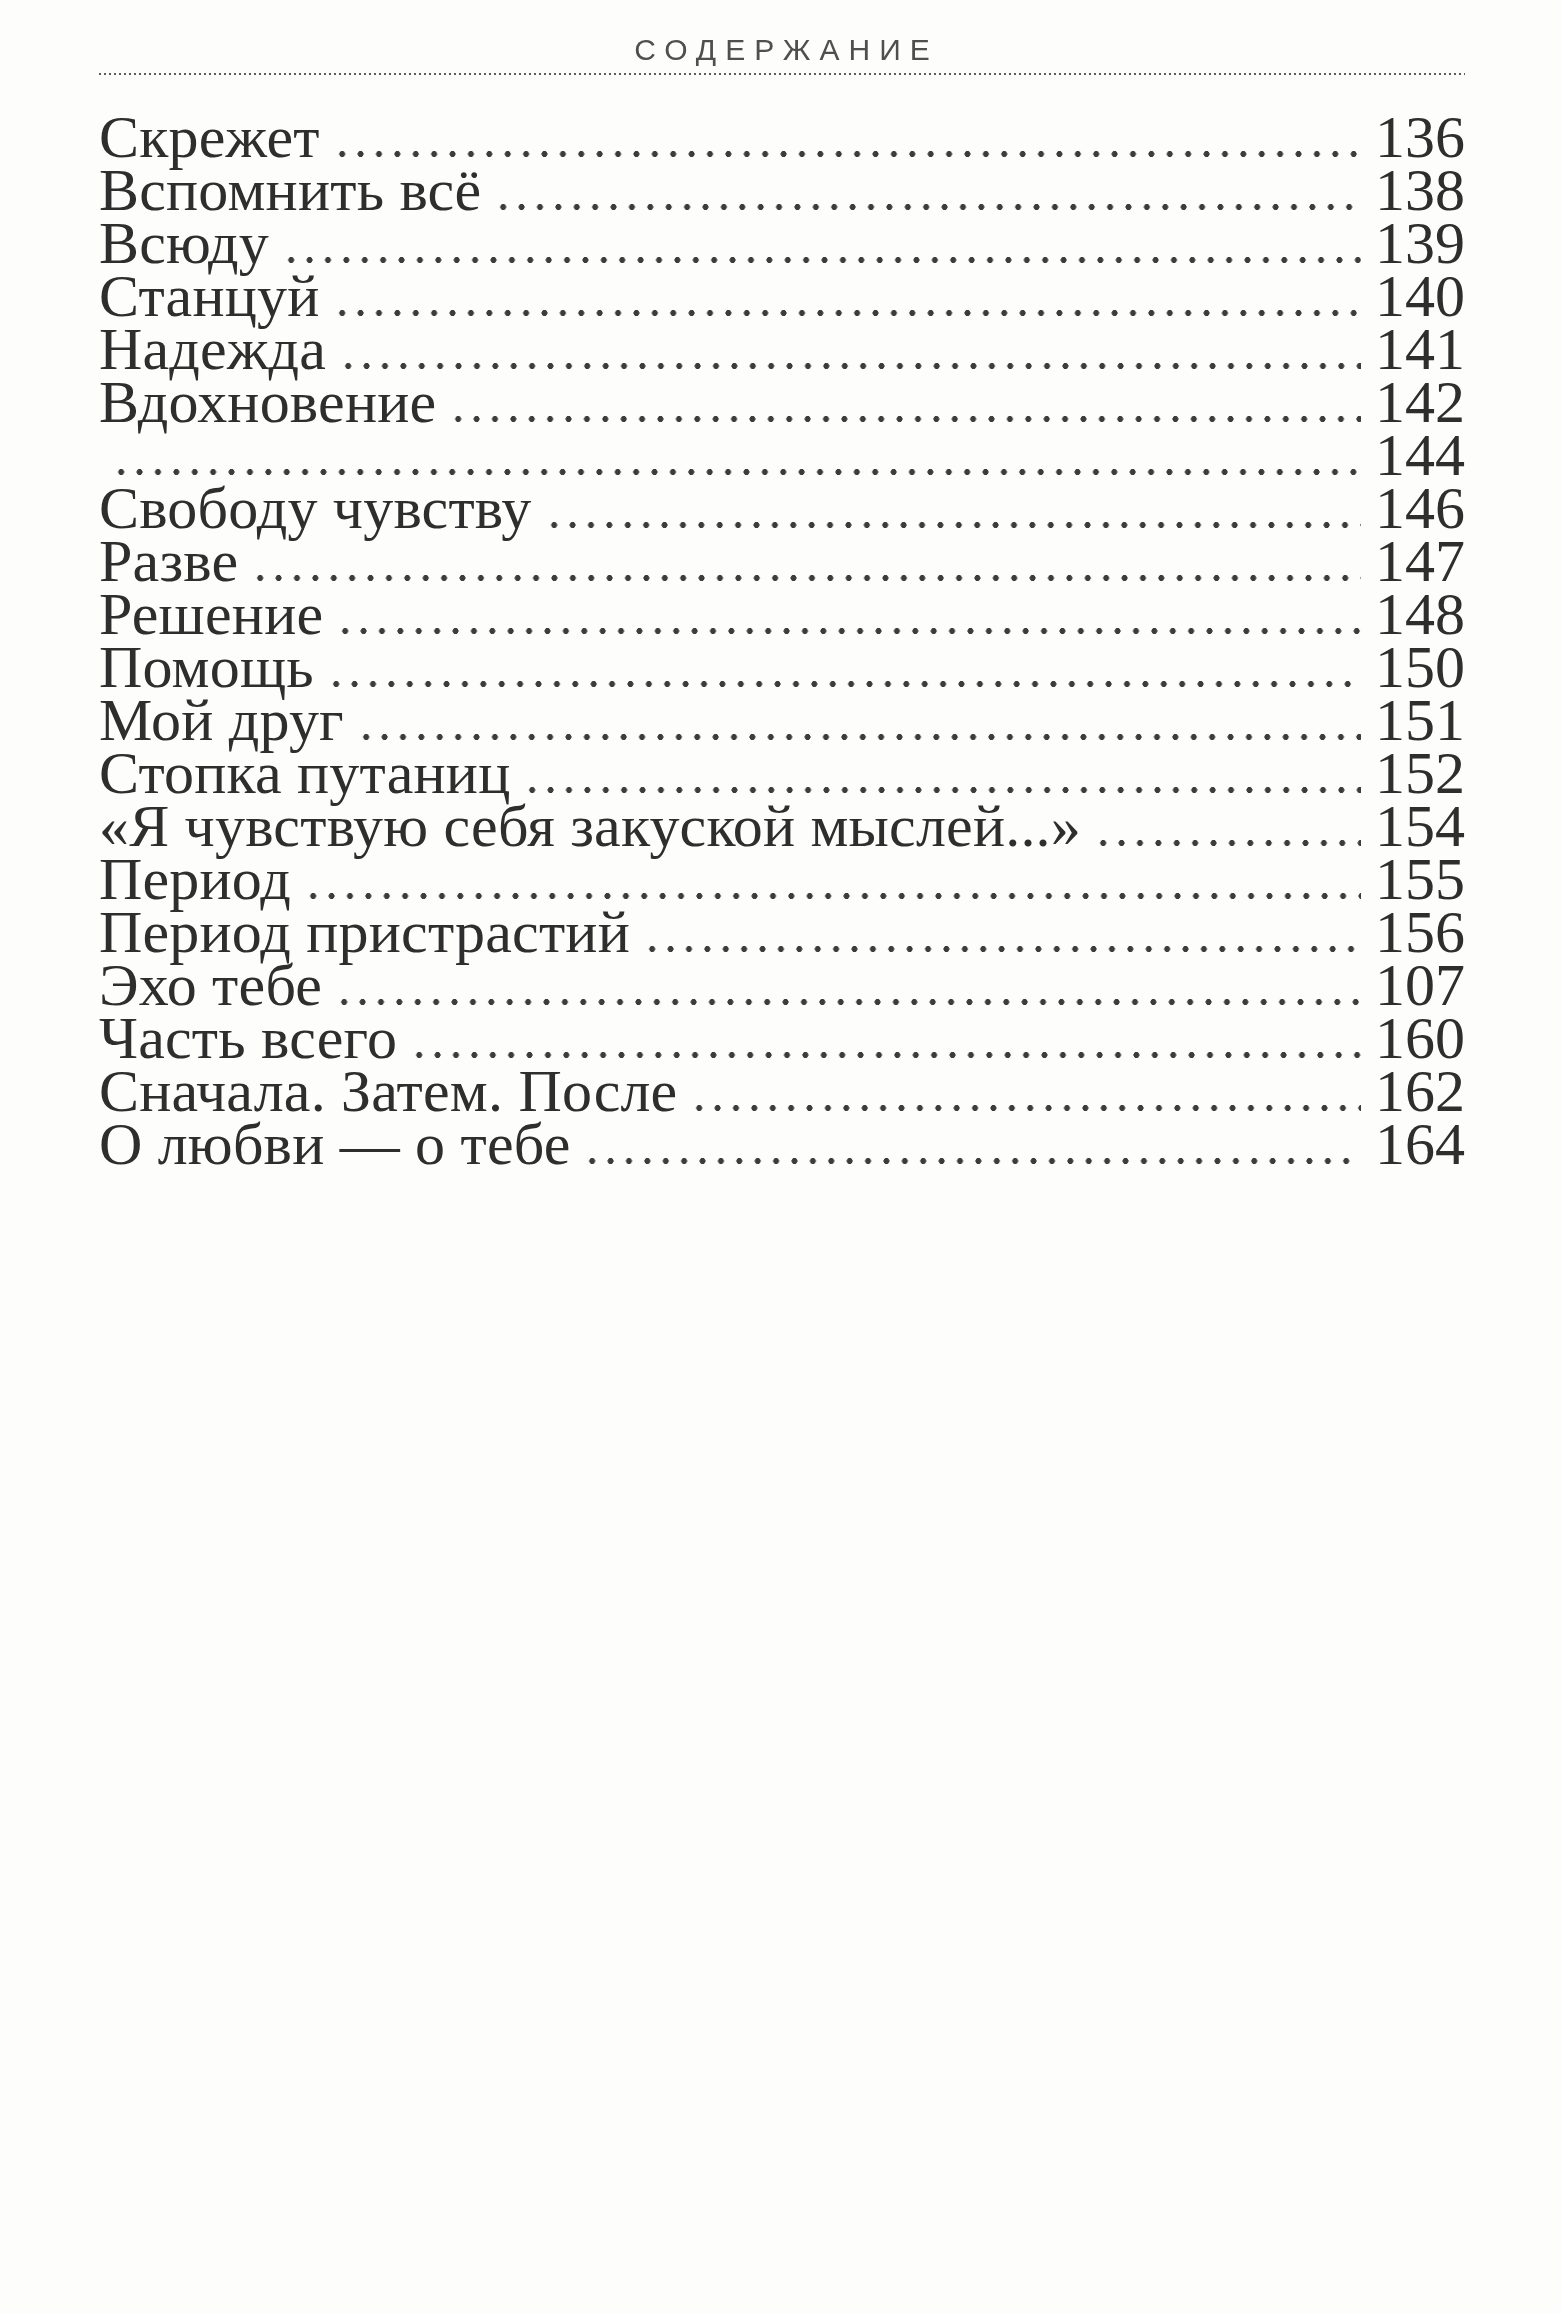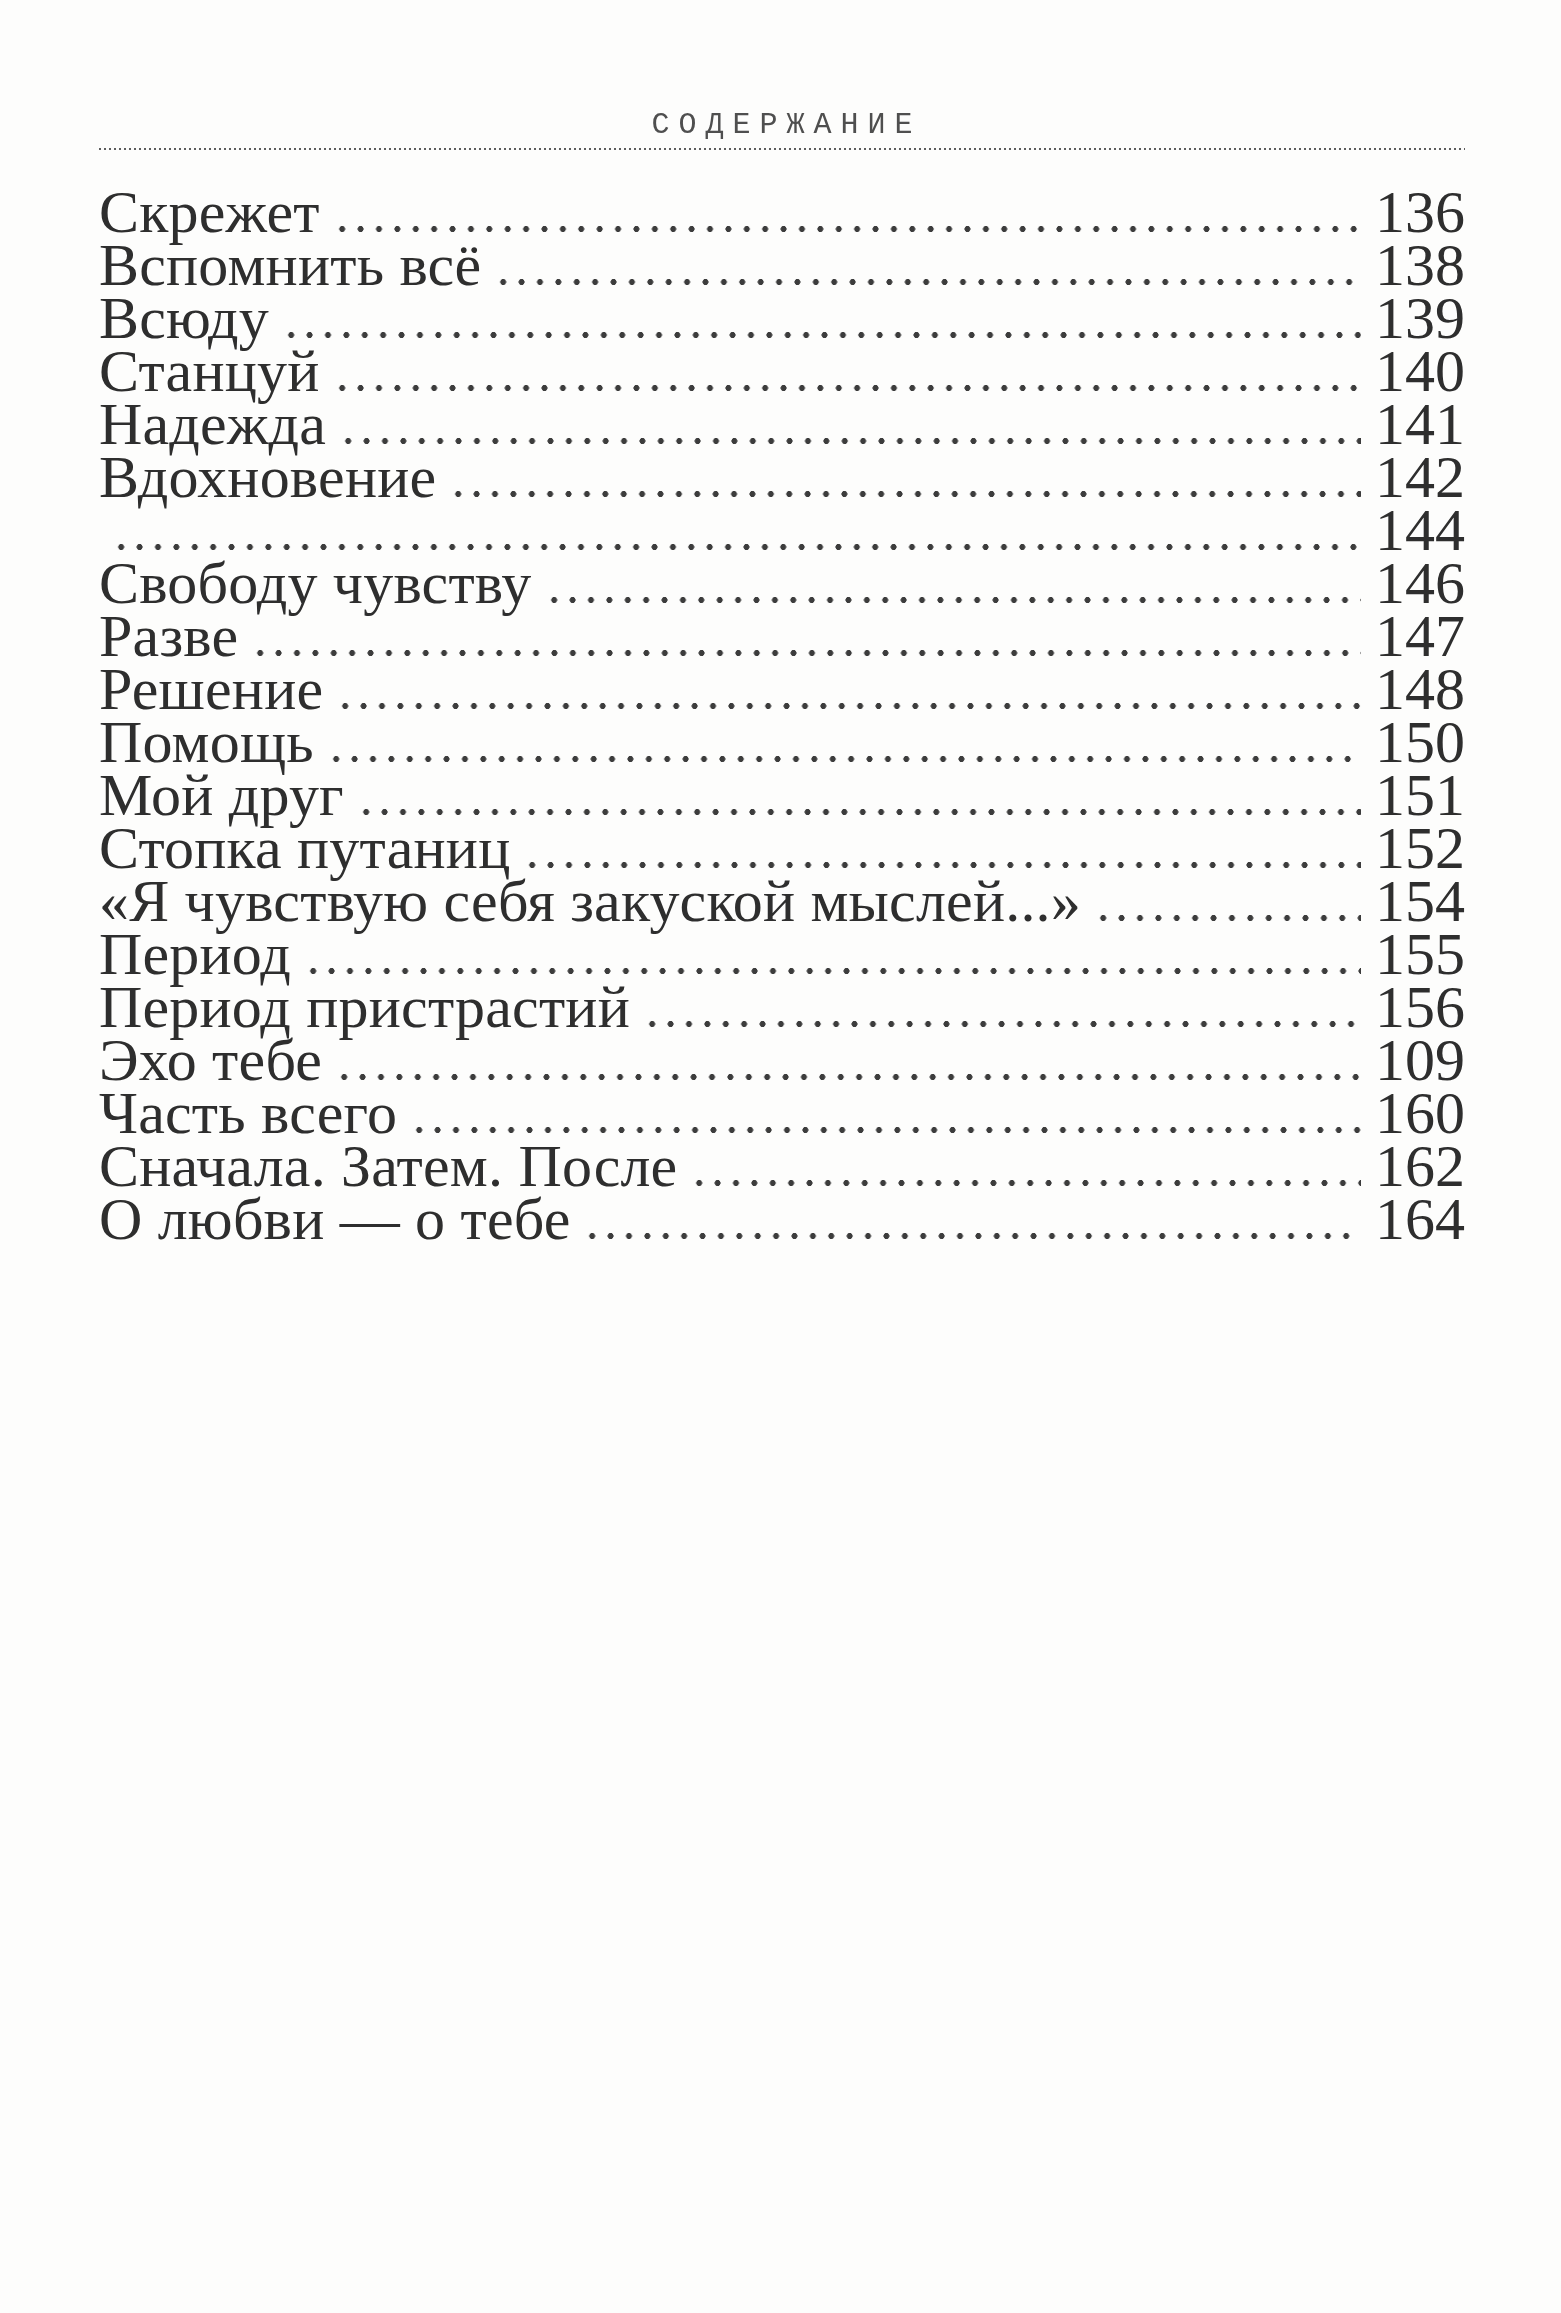--- a/index.html
+++ b/index.html
@@ -17,23 +17,23 @@
     color: var(--ink);
     overflow: hidden;
   }
   .page {
     position: relative;
     width: 1561px;
     height: 2314px;
     padding: 0 96px 0 99px;
   }
   .running-head {
-    padding-top: 110px;
+    padding-top: 35px;
     text-align: center;
-    font-family: Liberation Mono, monospace;
+    font-family: Liberation Sans, sans-serif;
     font-size: 30px;
     line-height: 30px;
     font-weight: 400;
     letter-spacing: 9px;
     text-indent: 9px; 
     color: var(--title-gray);
   }
   .head-rule {
     margin-top: 7px;
     height: 3px;
@@ -177,21 +177,21 @@
 
   <div class="toc-row">
     <span class="toc-title">Период пристрастий</span>
     <span class="leader"></span>
     <span class="toc-page">156</span>
   </div>
 
   <div class="toc-row">
     <span class="toc-title">Эхо тебе</span>
     <span class="leader"></span>
-    <span class="toc-page">109</span>
+    <span class="toc-page">107</span>
   </div>
 
   <div class="toc-row">
     <span class="toc-title">Часть всего</span>
     <span class="leader"></span>
     <span class="toc-page">160</span>
   </div>
 
   <div class="toc-row">
     <span class="toc-title">Сначала. Затем. После</span>

